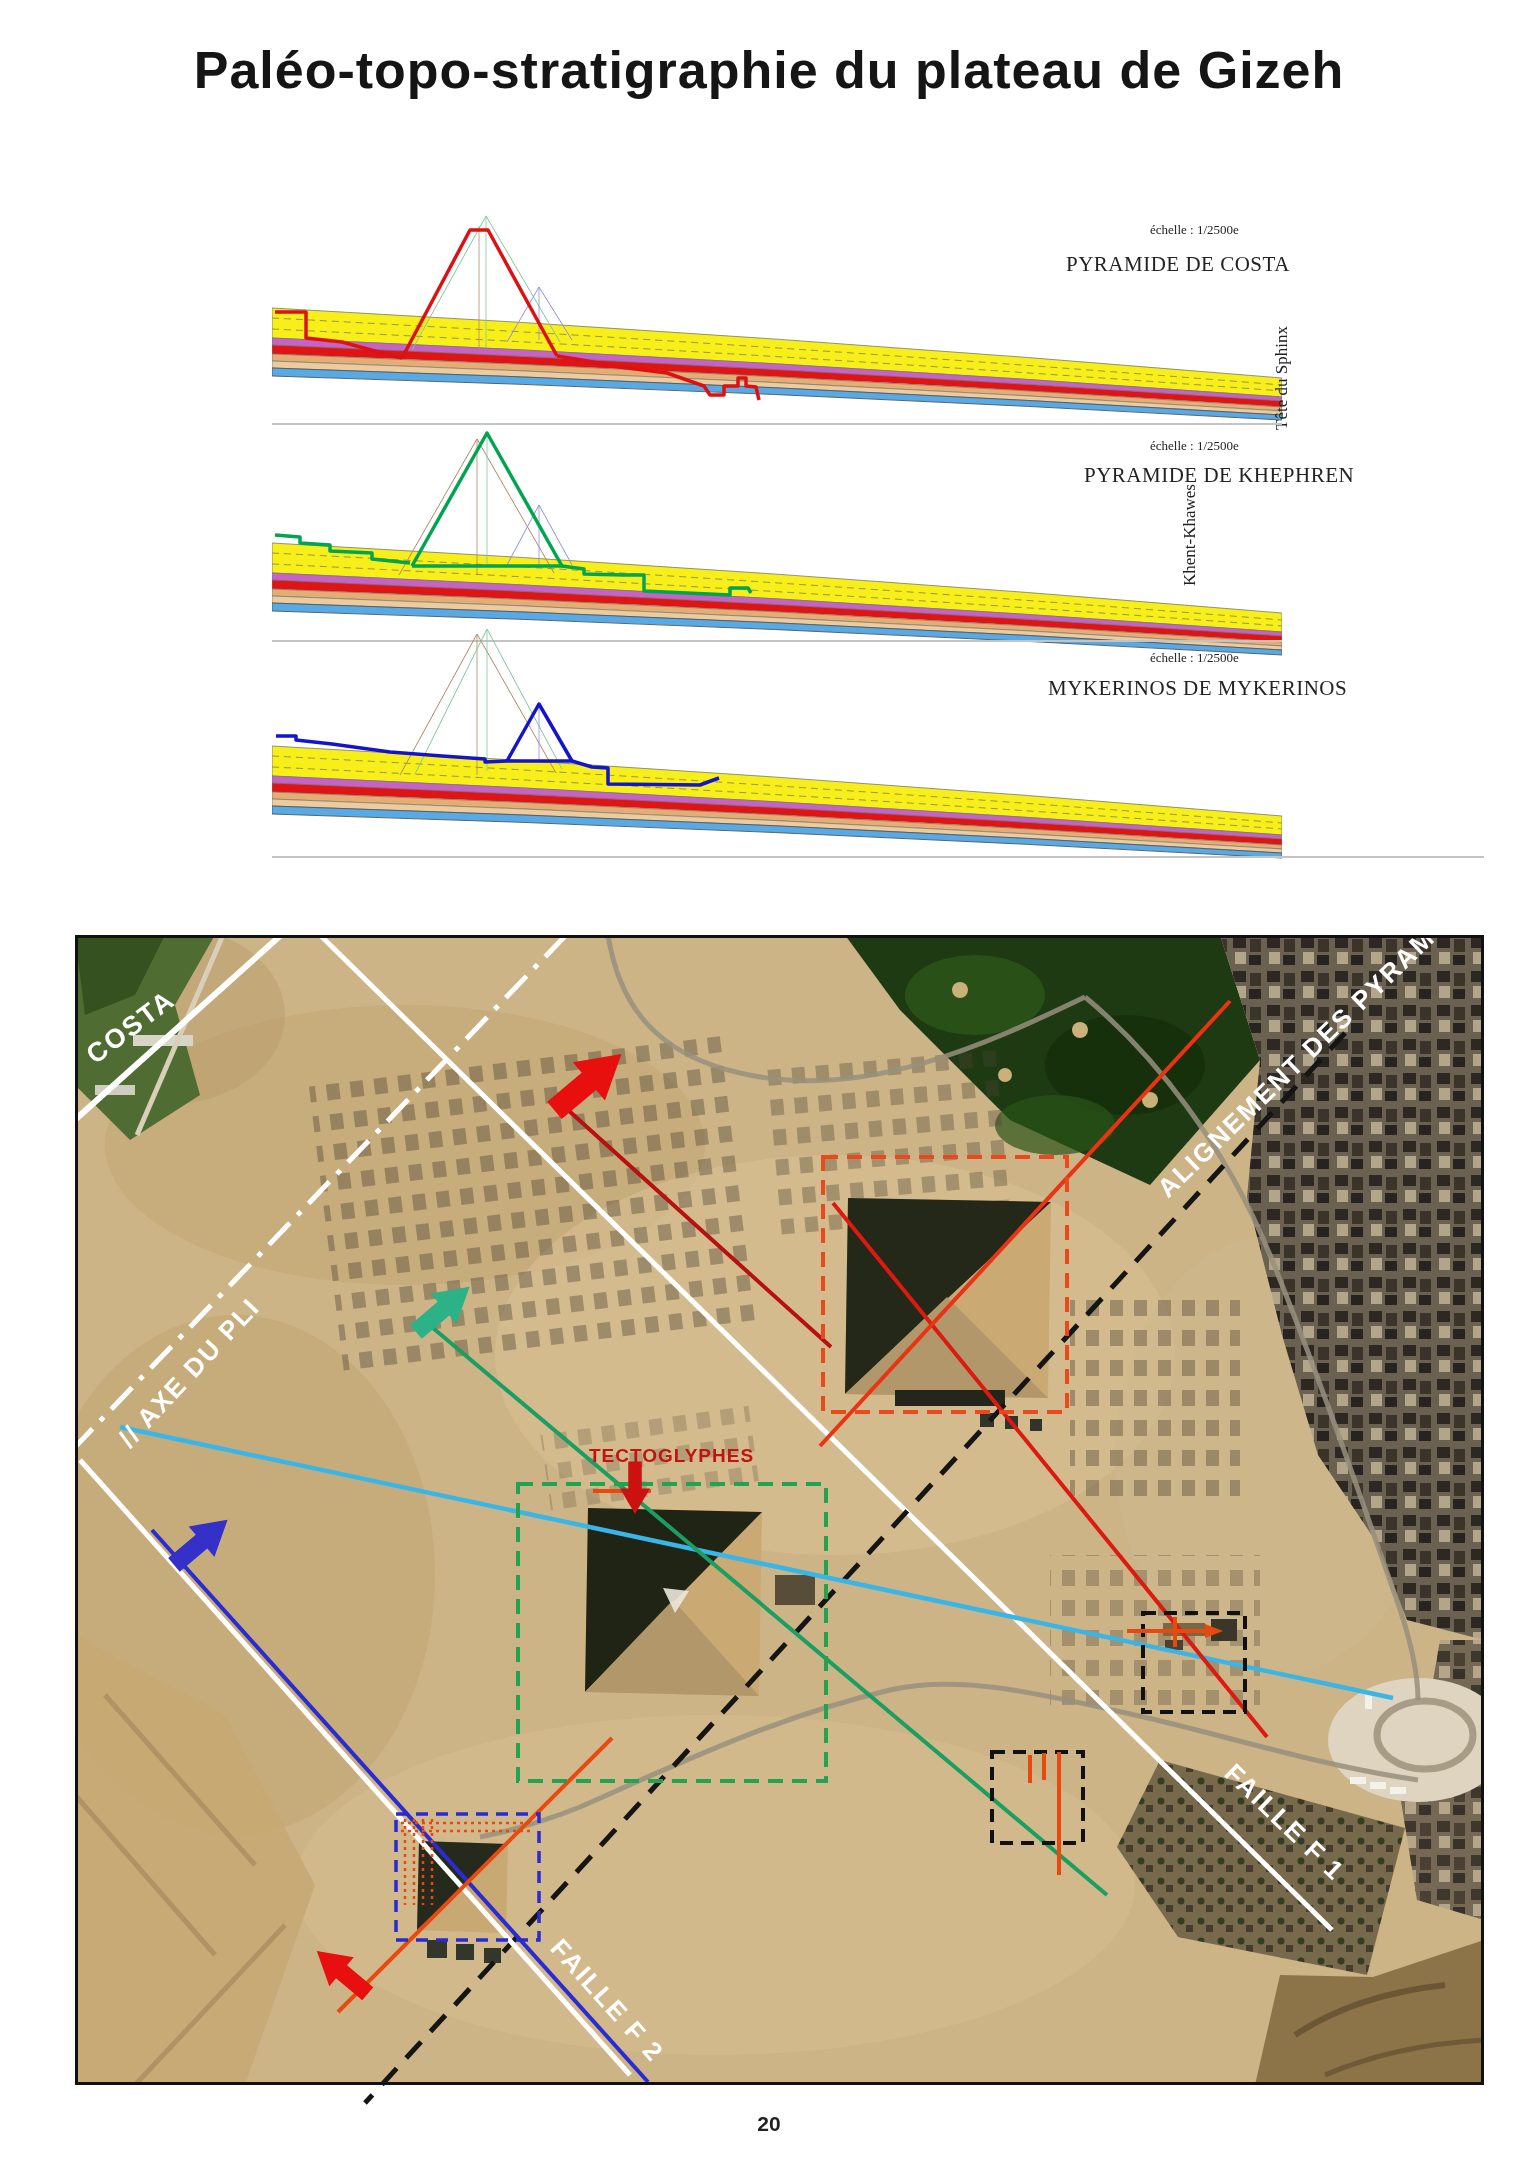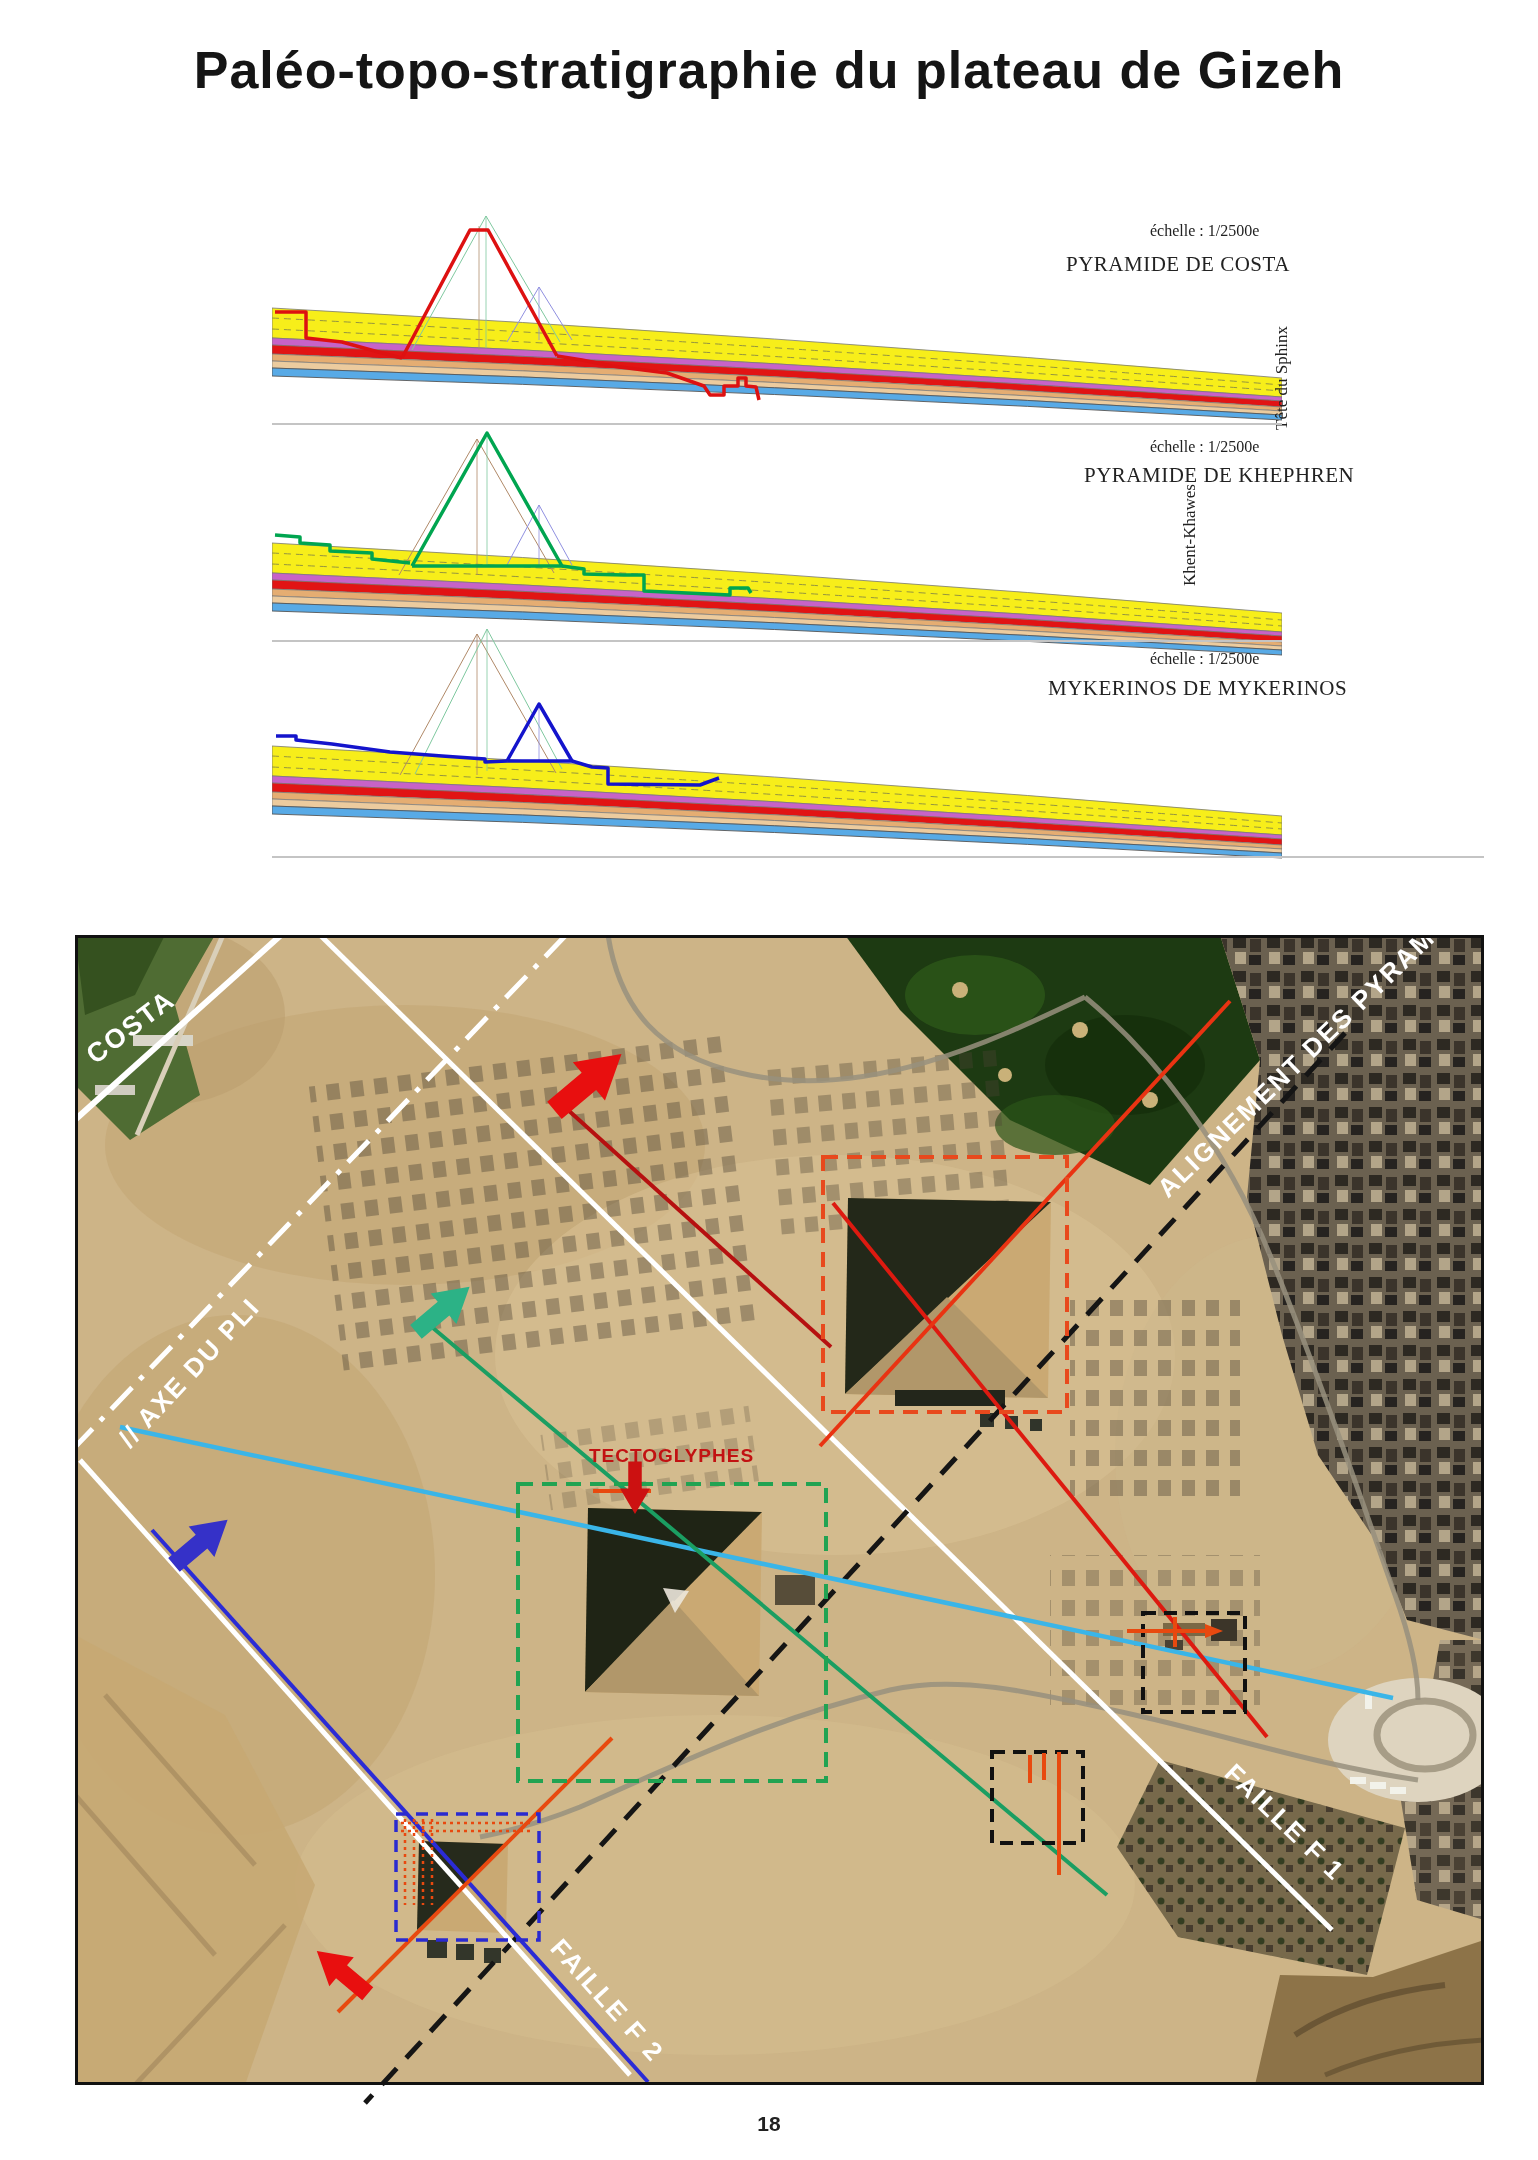--- a/index.html
+++ b/index.html
@@ -3,21 +3,21 @@
 <meta charset="utf-8">
 <style>
   html,body{margin:0;padding:0;background:#888;}
   .page{position:relative;width:1538px;height:2160px;background:#ffffff;overflow:hidden;
         font-family:"Liberation Sans",sans-serif;}
   .title{position:absolute;top:40px;left:0;width:100%;text-align:center;
          font-size:52px;font-weight:600;letter-spacing:1px;color:#151515;}
   .xsec-svg{position:absolute;left:272px;width:1010px;height:250px;}
   .sep{position:absolute;left:272px;height:2px;background:#c4c4c4;}
   .sec-label{position:absolute;font-family:"Liberation Serif",serif;color:#222;white-space:nowrap;}
-  .scale-lbl{font-size:16px;}
+  .scale-lbl{font-size:13px;}
   .name-lbl{font-size:21px;letter-spacing:.5px;}
   .side-lbl{font-size:17px;width:170px;text-align:center;transform:rotate(-90deg);}
   .map-wrap{position:absolute;left:75px;top:935px;width:1409px;height:1185px;}
   .pagenum{position:absolute;top:2112px;left:0;width:100%;text-align:center;
            font-size:21px;font-weight:bold;color:#222;}
   svg text.maplabel{font-family:"Liberation Sans",sans-serif;font-weight:bold;fill:#fff;letter-spacing:2px;}
 </style>
 </head>
 <body>
 
@@ -256,14 +256,14 @@
       <text class="maplabel" transform="translate(55,514) rotate(-47)" font-size="26">// AXE DU PLI</text>
       <text class="maplabel" transform="translate(1148,840) rotate(44)" font-size="26">FAILLE F 1</text>
       <text class="maplabel" transform="translate(474,1014) rotate(48)" font-size="26">FAILLE F 2</text>
       <text transform="translate(514,527)" font-size="19" font-weight="bold" letter-spacing="1" fill="#c21212" font-family="Liberation Sans, sans-serif">TECTOGLYPHES</text>
     </g>
 
     <rect x="1.5" y="1.5" width="1406" height="1147" fill="none" stroke="#111" stroke-width="3"></rect>
   </svg>
   </div>
 
-  <div class="pagenum">18</div>
+  <div class="pagenum">20</div>
 </div>
 
 </body></html>

